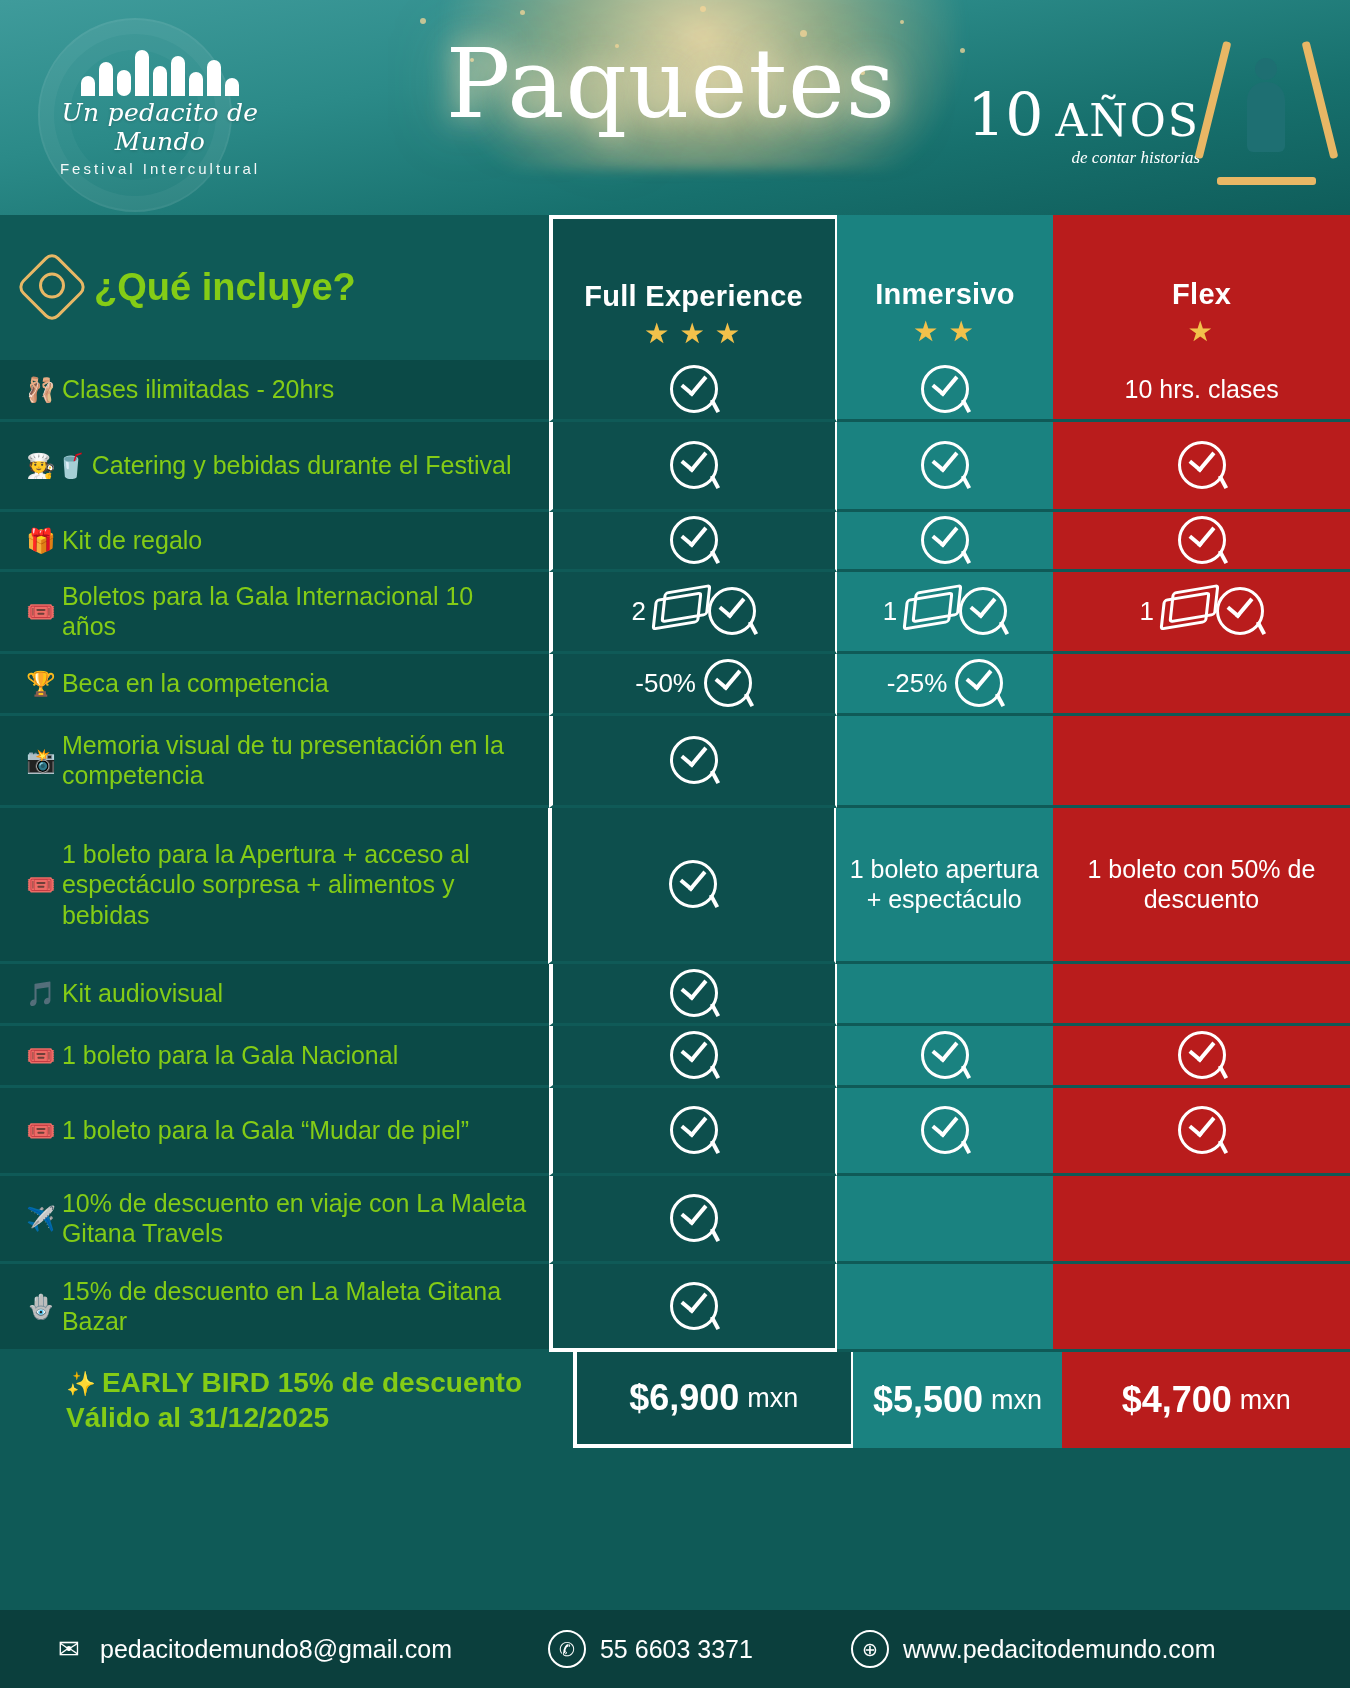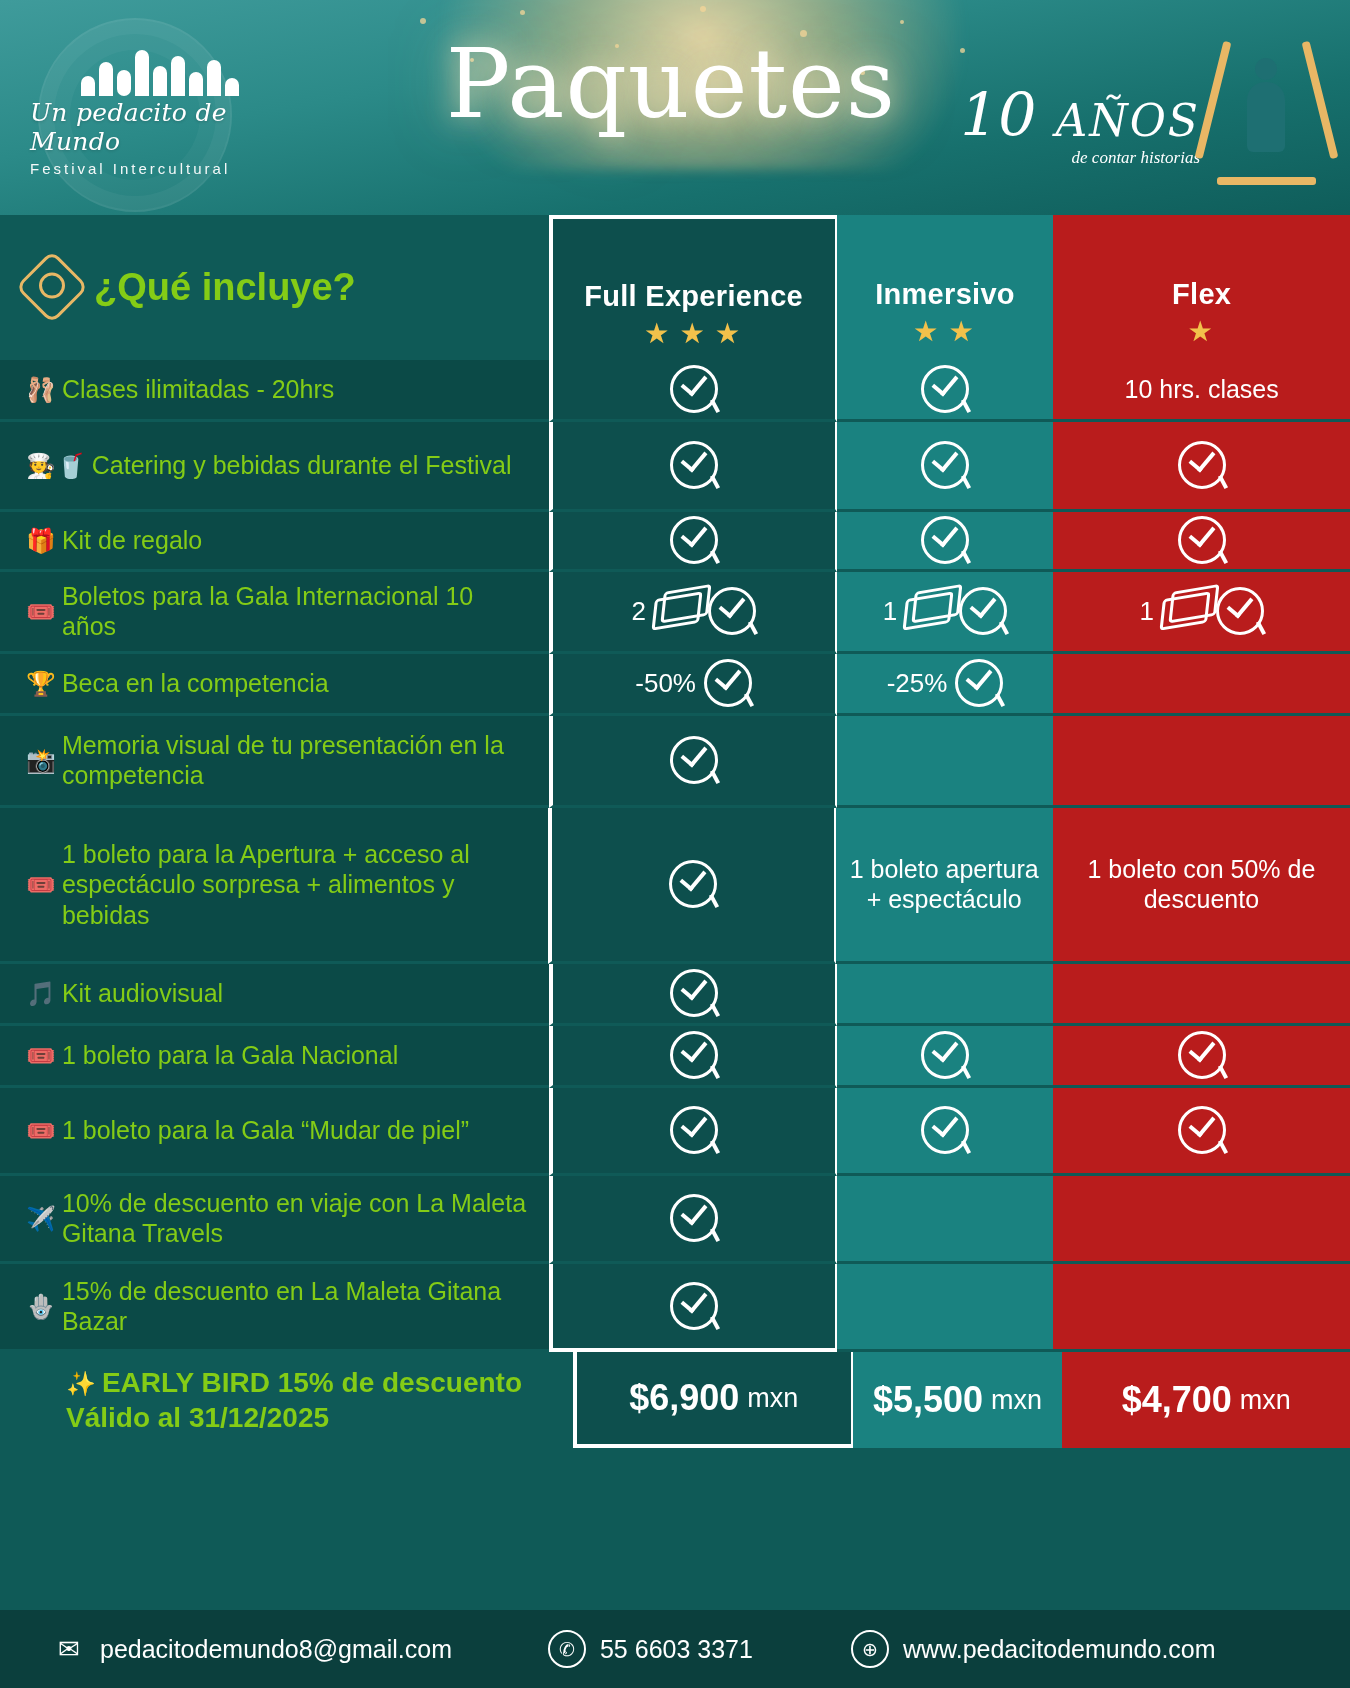--- a/index.html
+++ b/index.html
@@ -42,21 +42,21 @@
     position: absolute;
     border-radius: 50%;
     background: #f4d79a;
     opacity: .75;
   }
   .header-left {
     position: absolute;
     left: 30px;
     top: 40px;
     width: 260px;
-    text-align: left;
+    text-align: center;
     color: #ffffff;
   }
   .mandala {
     position: absolute;
     left: 38px;
     top: 18px;
     width: 190px;
     height: 190px;
     border-radius: 50%;
     border: 2px solid rgba(255,255,255,.16);
@@ -106,22 +106,21 @@
   .header-right {
     position: absolute;
     right: 150px;
     top: 88px;
     color: #ffffff;
     text-align: center;
   }
   .anni {
     display: flex;
     align-items: baseline;
-    gap: 19px;
-    font-style: italic;
+    gap: 12px;
   }
   .anni-num {
     font-family: "DejaVu Serif", serif;
     font-size: 60px;
     line-height: .9;
   }
   .anni-word {
     font-family: "DejaVu Serif", serif;
     font-size: 44px;
     letter-spacing: 2px;

